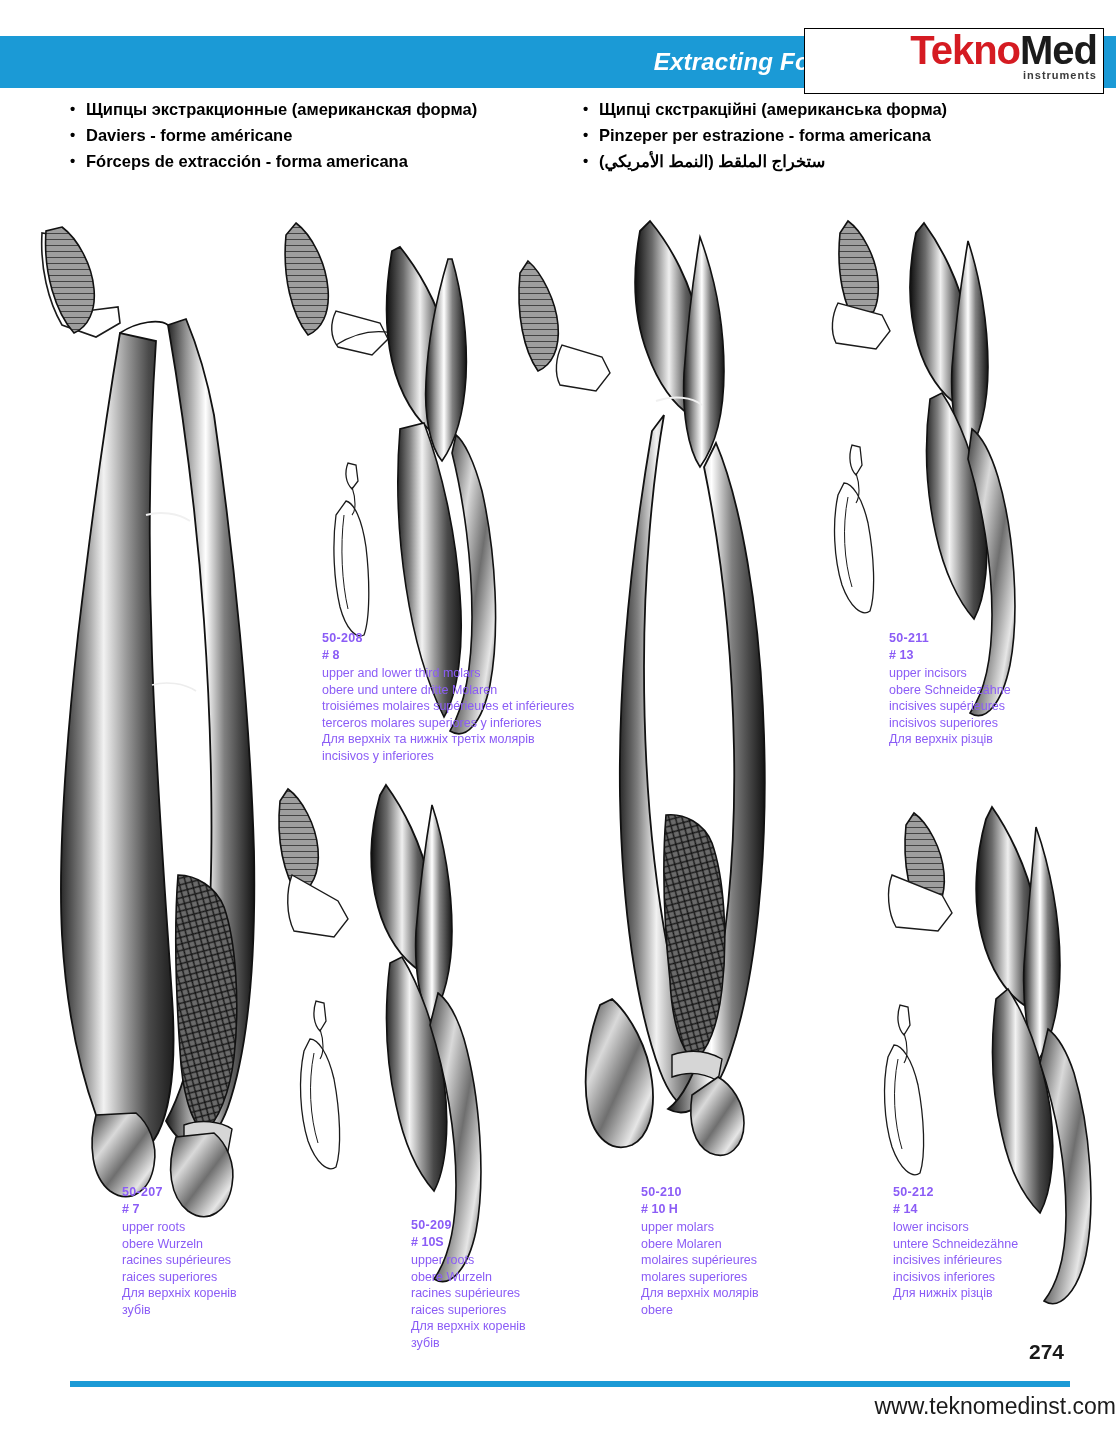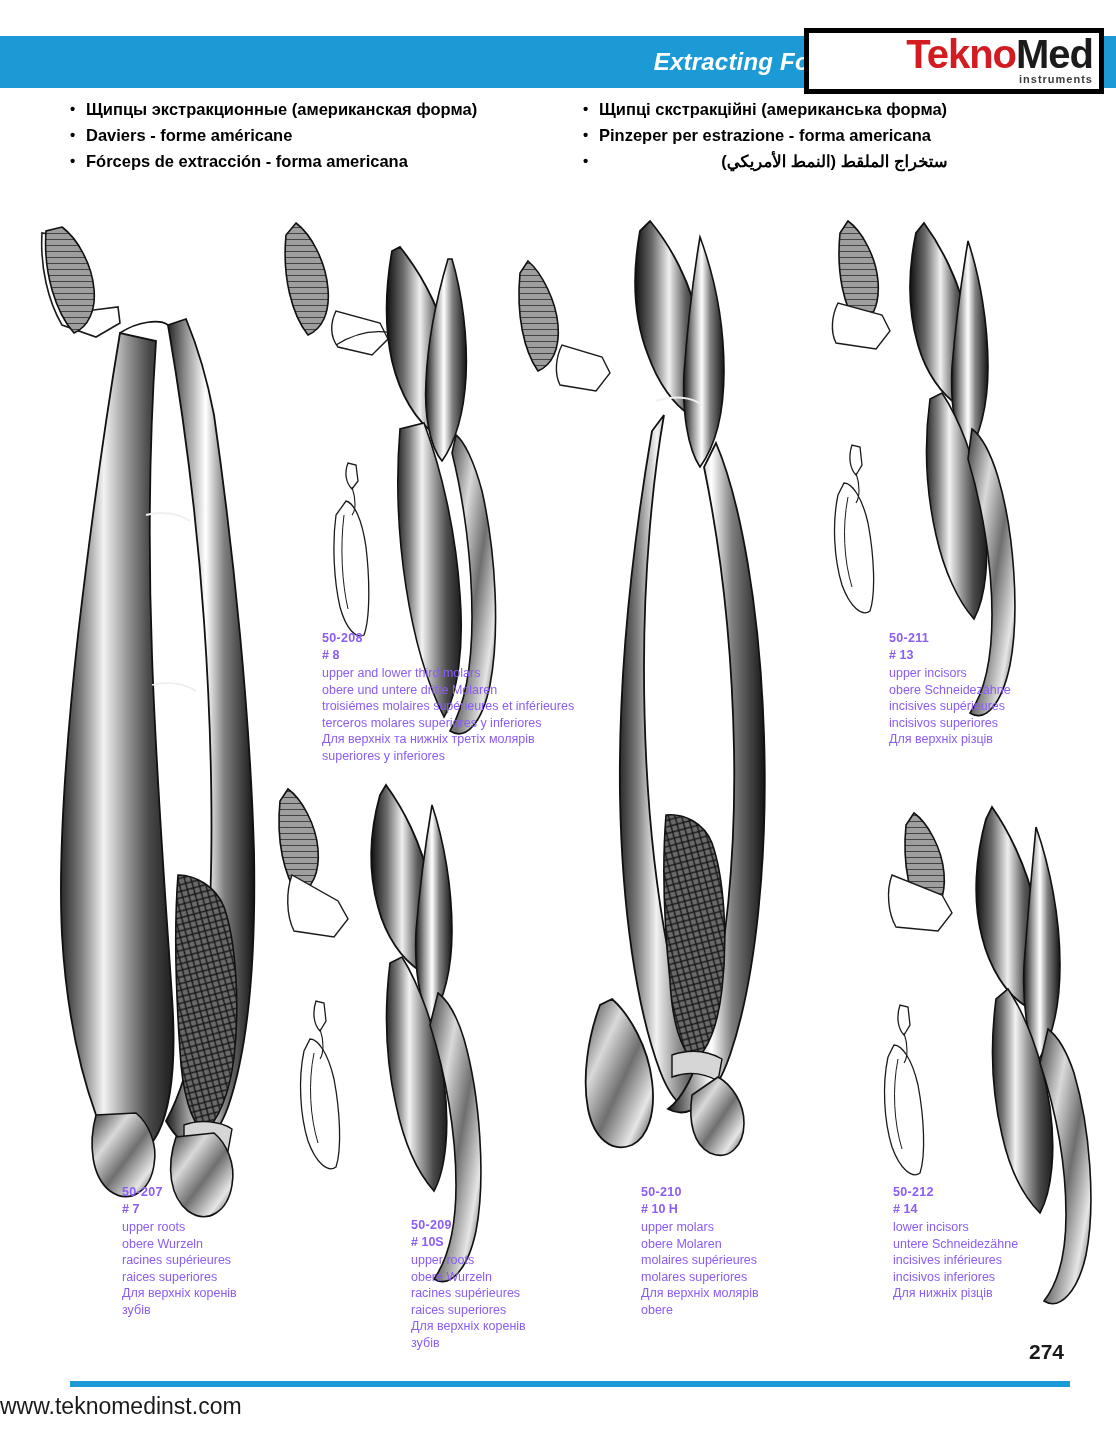--- a/index.html
+++ b/index.html
@@ -37,21 +37,21 @@
     margin-right: 16px;
     white-space: nowrap;
   }
   .logo-block {
     position: absolute;
     right: 12px;
     top: 28px;
     width: 300px;
     height: 66px;
     background: #ffffff;
-    border: 5px solid #000000;
+    border: 1px solid #000000;
     text-align: right;
     padding-right: 6px;
     box-sizing: border-box;
   }
   .logo-main {
     font-size: 40px;
     font-weight: bold;
     line-height: 42px;
     letter-spacing: -1px;
     white-space: nowrap;
@@ -84,21 +84,21 @@
     display: flex;
     align-items: flex-start;
   }
   .lang-item .bullet {
     width: 16px;
     flex: 0 0 16px;
     font-size: 15px;
     line-height: 26px;
   }
   .lang-item .txt { flex: 1 1 auto; }
-  .rtl { direction: rtl; text-align: center; }
+  .rtl { direction: rtl; text-align: left; }
 
   
   .plate {
     position: absolute;
     left: 0;
     top: 215px;
     width: 1116px;
     height: 1130px;
   }
   svg.instrument { display: block; }
@@ -129,21 +129,21 @@
     top: 1381px;
     width: 1000px;
     height: 6px;
     background: #1b9ad6;
   }
   .footer-url {
     position: absolute;
     left: 0;
     top: 1393px;
     width: 1116px;
-    text-align: left;
+    text-align: right;
     font-size: 23px;
     color: #1a1a1a;
   }
   .page-num {
     position: absolute;
     right: 52px;
     top: 1340px;
     font-size: 21px;
     font-weight: bold;
     color: #1a1a1a;
@@ -398,21 +398,21 @@
 </div>
 
 <div class="caption" style="left:322px; top:630px;">
   <div class="code">50-208</div>
   <div class="num"># 8</div>
   <div class="ln">upper and lower third molars</div>
   <div class="ln">obere und untere dritte Molaren</div>
   <div class="ln">troisiémes molaires supérieures et inférieures</div>
   <div class="ln">terceros molares superiores y inferiores</div>
   <div class="ln">Для верхніх та нижніх третіх молярів</div>
-  <div class="ln">superiores y inferiores</div>
+  <div class="ln">incisivos y inferiores</div>
 </div>
 
 <div class="caption" style="left:889px; top:630px;">
   <div class="code">50-211</div>
   <div class="num"># 13</div>
   <div class="ln">upper incisors</div>
   <div class="ln">obere Schneidezähne</div>
   <div class="ln">incisives supérieures</div>
   <div class="ln">incisivos superiores</div>
   <div class="ln">Для верхніх різців</div>

